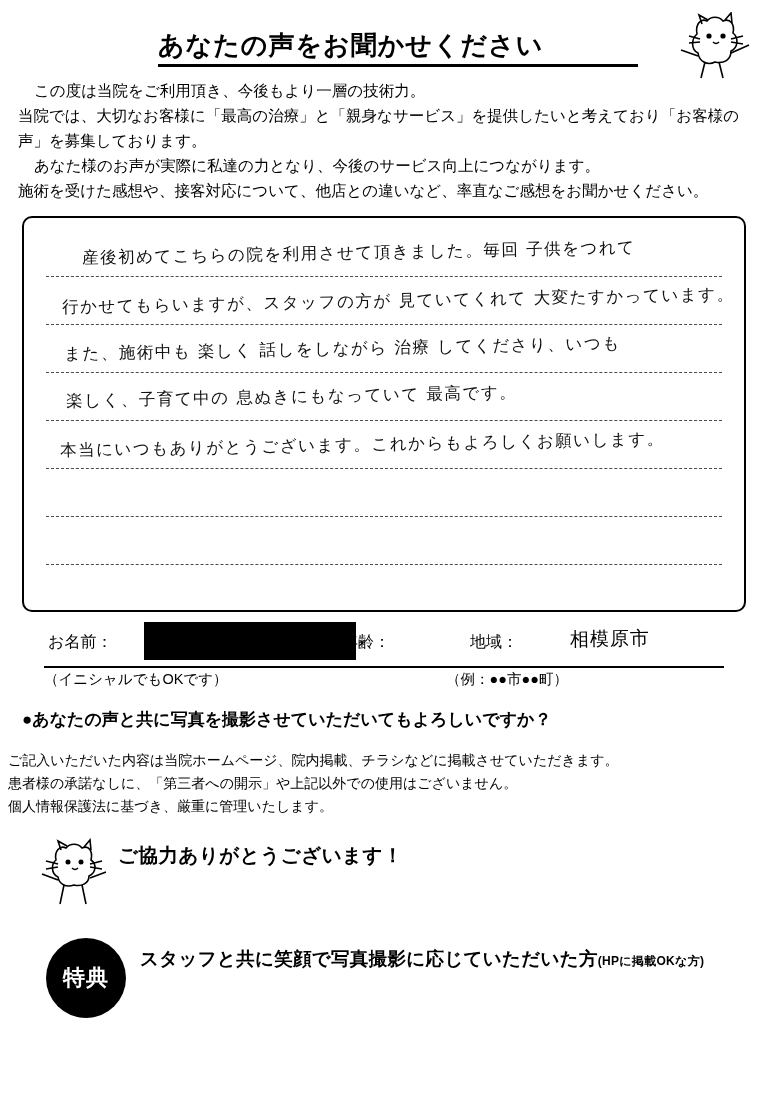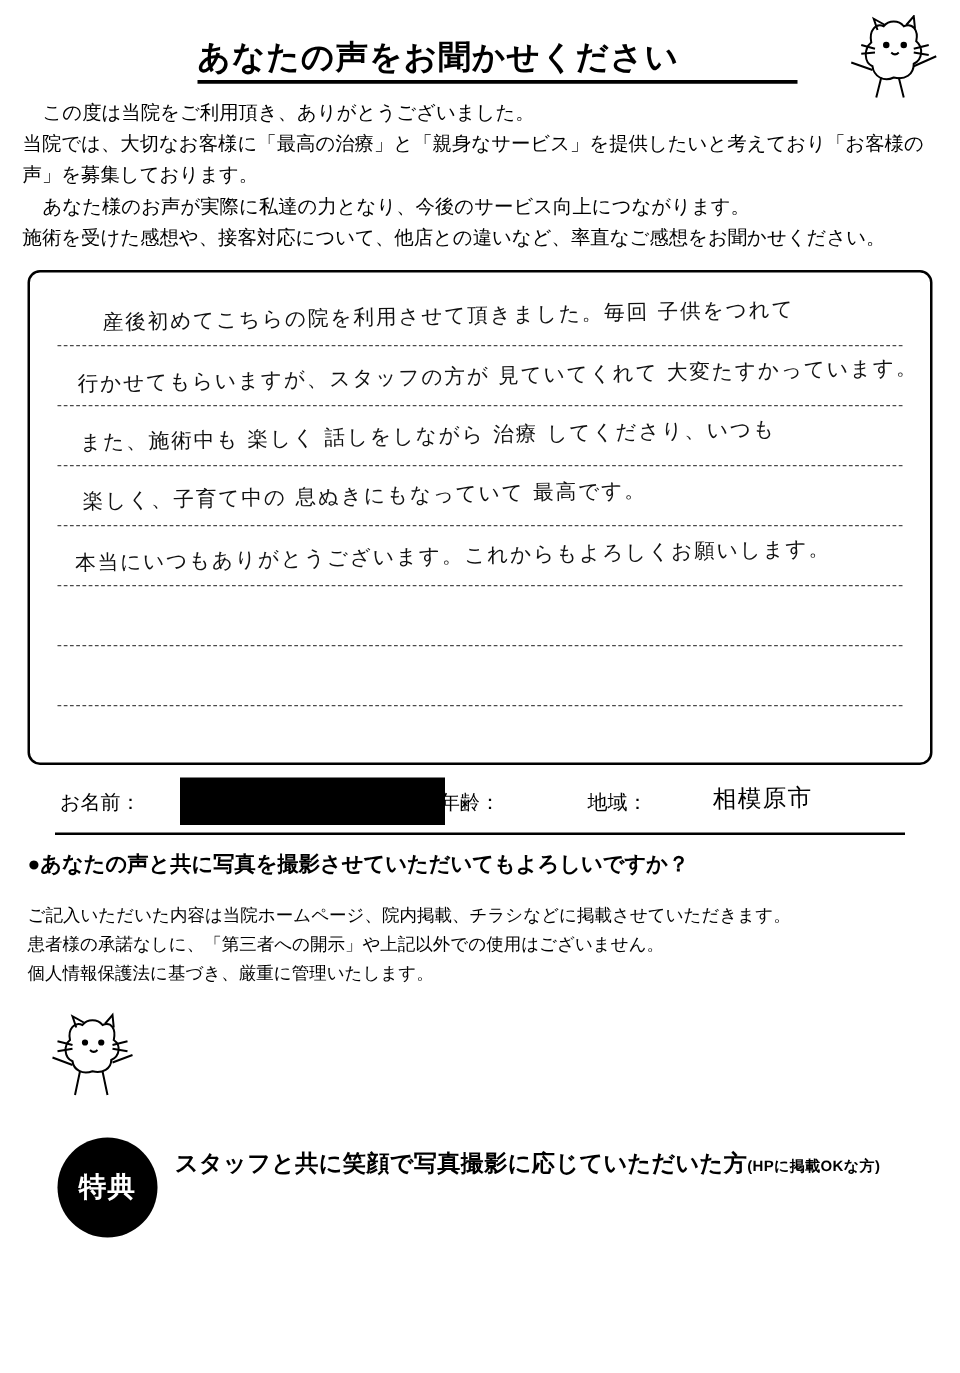--- a/index.html
+++ b/index.html
@@ -100,21 +100,21 @@
     position: relative;
     margin: 10px 22px 0 22px;
     height: 44px;
   }
   .info-label {
     position: absolute;
     top: 10px;
     font-size: 16px;
   }
   .label-name { left: 26px; }
-  .label-age  { left: 330px; }
+  .label-age  { left: 320px; }
   .label-region { left: 448px; text-align: center; }
   .redact {
     position: absolute;
     left: 122px;
     top: 0px;
     width: 212px;
     height: 38px;
     background: #000;
   }
   .region-value {
@@ -176,21 +176,21 @@
     top: -6px;
     width: 11px;
     height: 13px;
     border-left: 2px solid #000;
     border-bottom: 2px solid #000;
     transform: rotate(-8deg);
   }
 
   
   .fineprint {
-    margin: 18px 22px 0 22px;
+    margin: 18px 22px 0 8px;
     font-size: 14px;
     line-height: 1.65;
   }
   .fineprint p { margin: 0; }
 
   
   .thanks {
     position: relative;
     margin: 18px 22px 0 22px;
     height: 74px;
@@ -266,21 +266,21 @@
         <path d="M68 30 q3 3 6 0"></path>
         <path d="M55 27 L44 24 M55 30 L44 31"></path>
         <path d="M86 27 L98 24 M86 30 L98 32"></path>
         <path d="M60 50 L56 66 M74 50 L78 66"></path>
         <path d="M53 44 L36 38 M86 41 L104 33"></path>
       </g>
     </svg>
   </div>
 
   <div class="intro">
-    <p class="indent">この度は当院をご利用頂き、ありがとうございました。</p>
+    <p class="indent">この度は当院をご利用頂き、今後もより一層の技術力。</p>
     <p>当院では、大切なお客様に「最高の治療」と「親身なサービス」を提供したいと考えており「お客様の声」を募集しております。</p>
     <p class="indent">あなた様のお声が実際に私達の力となり、今後のサービス向上につながります。</p>
     <p>施術を受けた感想や、接客対応について、他店との違いなど、率直なご感想をお聞かせください。</p>
   </div>
 
   <div class="write-box">
     <div class="ruled-line" style="top:58px"></div>
     <div class="ruled-line" style="top:106px"></div>
     <div class="ruled-line" style="top:154px"></div>
     <div class="ruled-line" style="top:202px"></div>
@@ -295,20 +295,24 @@
     <div class="hand" style="left:36px;  top:216px">本当にいつもありがとうございます。これからもよろしくお願いします。</div>
   </div>
 
   <div class="info-row">
     <div class="info-label label-name">お名前：</div>
     <div class="redact"></div>
     <div class="info-label label-age">年齢：</div>
     <div class="info-label label-region">地域：</div>
     <div class="region-value">相模原市</div>
     <div class="info-rule"></div>
+  </div>
+  <div class="subnote-row">
+    <div class="subnote-left">（イニシャルでもOKです）</div>
+    <div class="subnote-right">（例：●●市●●町）</div>
   </div>
 
   <div class="permission-q">●あなたの声と共に写真を撮影させていただいてもよろしいですか？</div>
 
   <div class="fineprint">
     <p>ご記入いただいた内容は当院ホームページ、院内掲載、チラシなどに掲載させていただきます。</p>
     <p>患者様の承諾なしに、「第三者への開示」や上記以外での使用はございません。</p>
     <p>個人情報保護法に基づき、厳重に管理いたします。</p>
   </div>
 
@@ -320,20 +324,21 @@
         <path d="M50 11 L56 4 L57 14"></path>
         <circle cx="34" cy="26" r="1.7" fill="#000"></circle>
         <circle cx="47" cy="26" r="1.7" fill="#000"></circle>
         <path d="M38 32 q3 3 6 0"></path>
         <path d="M24 28 L12 25 M24 31 L12 33"></path>
         <path d="M56 28 L68 25 M56 31 L68 33"></path>
         <path d="M30 49 L26 68 M48 49 L52 68"></path>
         <path d="M24 44 L8 38 M56 42 L72 36"></path>
       </g>
     </svg>
+    <div class="thanks-l1">ご協力ありがとうございます！</div>
   </div>
 
   <div class="bonus">
     <div class="bonus-badge">特典</div>
     <div class="bonus-l1">
       <span>スタッフと共に笑顔で写真撮影に応じていただいた方</span><span class="bonus-small">(HPに掲載OKな方)</span>
     </div>
   </div>
 
 </div>

